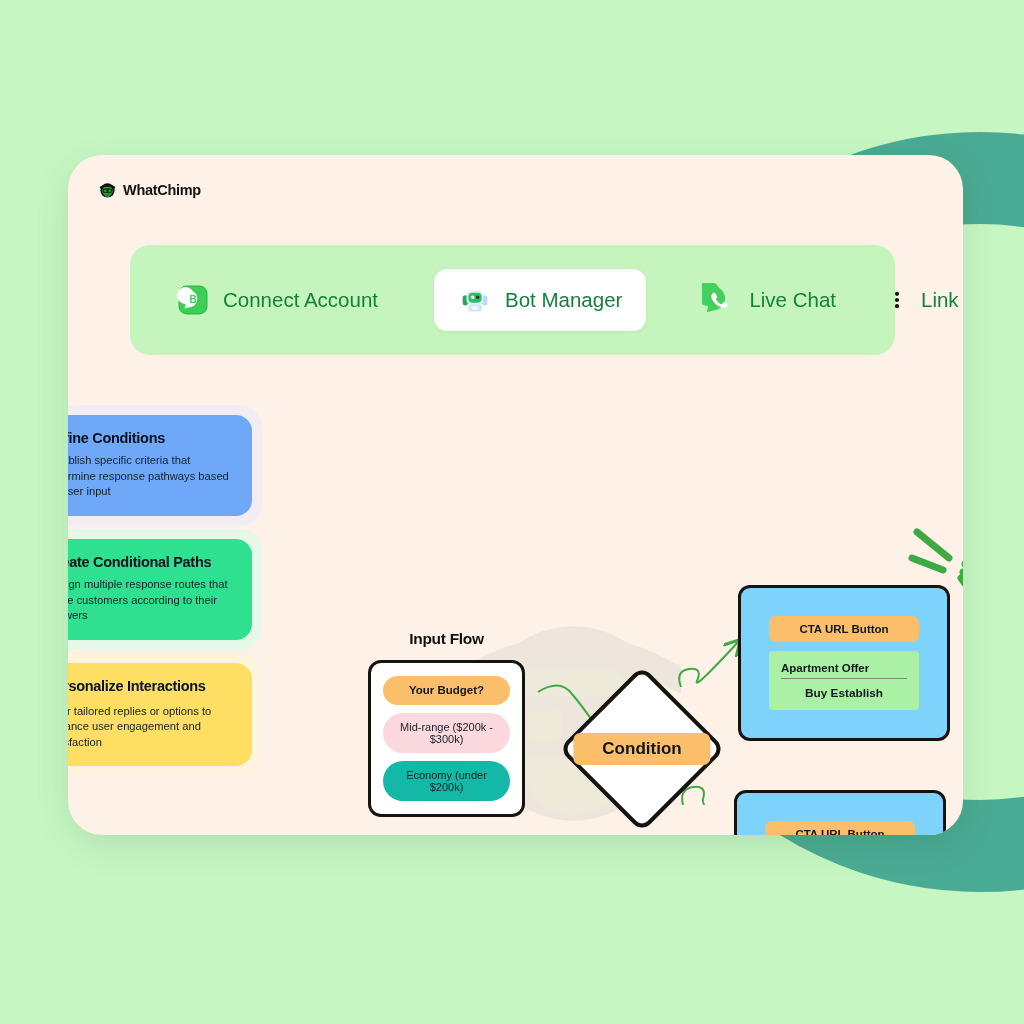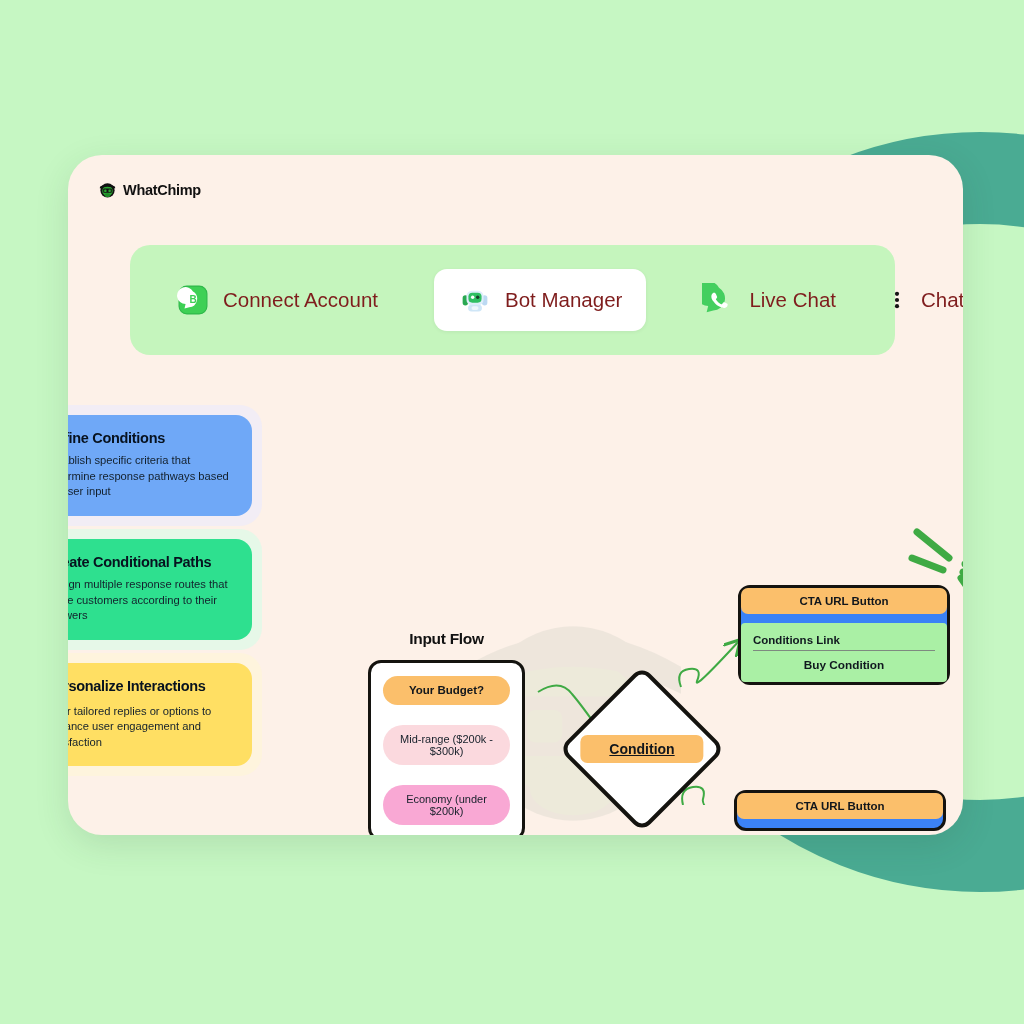--- a/index.html
+++ b/index.html
@@ -60,21 +60,21 @@
     display:flex; align-items:center; gap:13px;
     padding:12px 18px;
     border-radius:13px;
     cursor:pointer;
   }
   .nav-item.active { background:#ffffff; padding:14px 24px; box-shadow:0 1px 4px rgba(0,0,0,.06); }
   .nav-item:nth-child(1) { margin-left:28px; }
   .nav-item:nth-child(2) { margin-left:38px; }
   .nav-item:nth-child(3) { margin-left:38px; }
   .nav-item:nth-child(4) { margin-left:20px; }
-  .nav-label { font-size:20.5px; color:#7f1d1d; white-space:nowrap; }
+  .nav-label { font-size:20.5px; color:#15803d; white-space:nowrap; }
   .nav-icon { width:34px; height:34px; flex:0 0 34px; }
   .nav-icon.dots { width:22px; flex:0 0 22px; }
   .nav-divider {
     width:1px; height:46px; background:rgba(0,0,0,.10);
     margin-left:14px;
   }
 
   
   #feature-rail {
     position:absolute;
@@ -145,28 +145,28 @@
     border:3px solid #14130f;
     border-radius:13px;
     padding:13px 12px;
   }
   .chip {
     border-radius:999px;
     text-align:center;
     padding:8px 6px;
     font-size:11px;
     color:#16202a;
-    margin-bottom:20px;
+    margin-bottom:8px;
     line-height:1.1;
   }
   .chip:last-child { margin-bottom:0; }
   .chip.header { background:#fbbf6b; font-weight:bold; font-size:11.5px; color:#11161c; }
   .chip.opt-blue  { background:#d8eef3; }
   .chip.opt-pink  { background:#fbd9de; }
-  .chip.opt-green { background:#f9a8d4; }
+  .chip.opt-green { background:#14b8a6; }
 
   
   #condition-node {
     position:absolute;
     left:320px; top:325px;
     width:118px; height:118px;
   }
   #condition-diamond {
     position:absolute; inset:0;
     background:#ffffff;
@@ -174,35 +174,34 @@
     border-radius:12px;
     transform:rotate(45deg);
   }
   #condition-label {
     position:absolute;
     left:50%; top:50%;
     transform:translate(-50%,-50%);
     background:#fbbf6b;
     border-radius:7px;
     padding:6px 29px;
-    font-size:14px;
+    font-size:17px;
     font-weight:bold;
     color:#11161c;
     white-space:nowrap;
-    text-decoration:underline;
   }
 
   
   .cta-node {
     position:absolute;
     width:212px;
-    background:#3b82f6;
+    background:#7dd3fc;
     border:3px solid #14130f;
     border-radius:12px;
-    padding:0;
+    padding:28px;
   }
   #cta-buy  { left:475px; top:220px; }
   #cta-rent { left:471px; top:425px; }
   .cta-header {
     background:#fbbf6b;
     border-radius:7px;
     text-align:center;
     padding:7px 6px;
     font-size:11.5px;
     font-weight:bold;
@@ -282,21 +281,21 @@
       </div>
 
       <div class="nav-divider"></div>
 
       <div class="nav-item">
         <svg class="nav-icon dots" viewBox="0 0 22 44">
           <circle cx="11" cy="14" r="2.7" fill="#141414"></circle>
           <circle cx="11" cy="22" r="2.7" fill="#141414"></circle>
           <circle cx="11" cy="30" r="2.7" fill="#141414"></circle>
         </svg>
-        <span class="nav-label">Chat</span>
+        <span class="nav-label">Link</span>
       </div>
 
     </div>
 
     <div id="feature-rail">
 
       <div class="feature-halo h-blue">
         <div class="feature-card c-blue">
           <div class="feature-title">Define Conditions</div>
           <div class="feature-desc">Establish specific criteria that determine response pathways based on user input</div>
@@ -365,23 +364,23 @@
       </div>
 
       <div id="condition-node">
         <div id="condition-diamond"></div>
         <div id="condition-label">Condition</div>
       </div>
 
       <div class="cta-node" id="cta-buy">
         <div class="cta-header">CTA URL Button</div>
         <div class="cta-body">
-          <div class="cta-title">Conditions Link</div>
+          <div class="cta-title">Apartment Offer</div>
           <div class="cta-divider"></div>
-          <div class="cta-action">Buy Condition</div>
+          <div class="cta-action">Buy Establish</div>
         </div>
       </div>
 
       <div class="cta-node" id="cta-rent">
         <div class="cta-header">CTA URL Button</div>
 
       </div>
 
     </div>
   </div>

